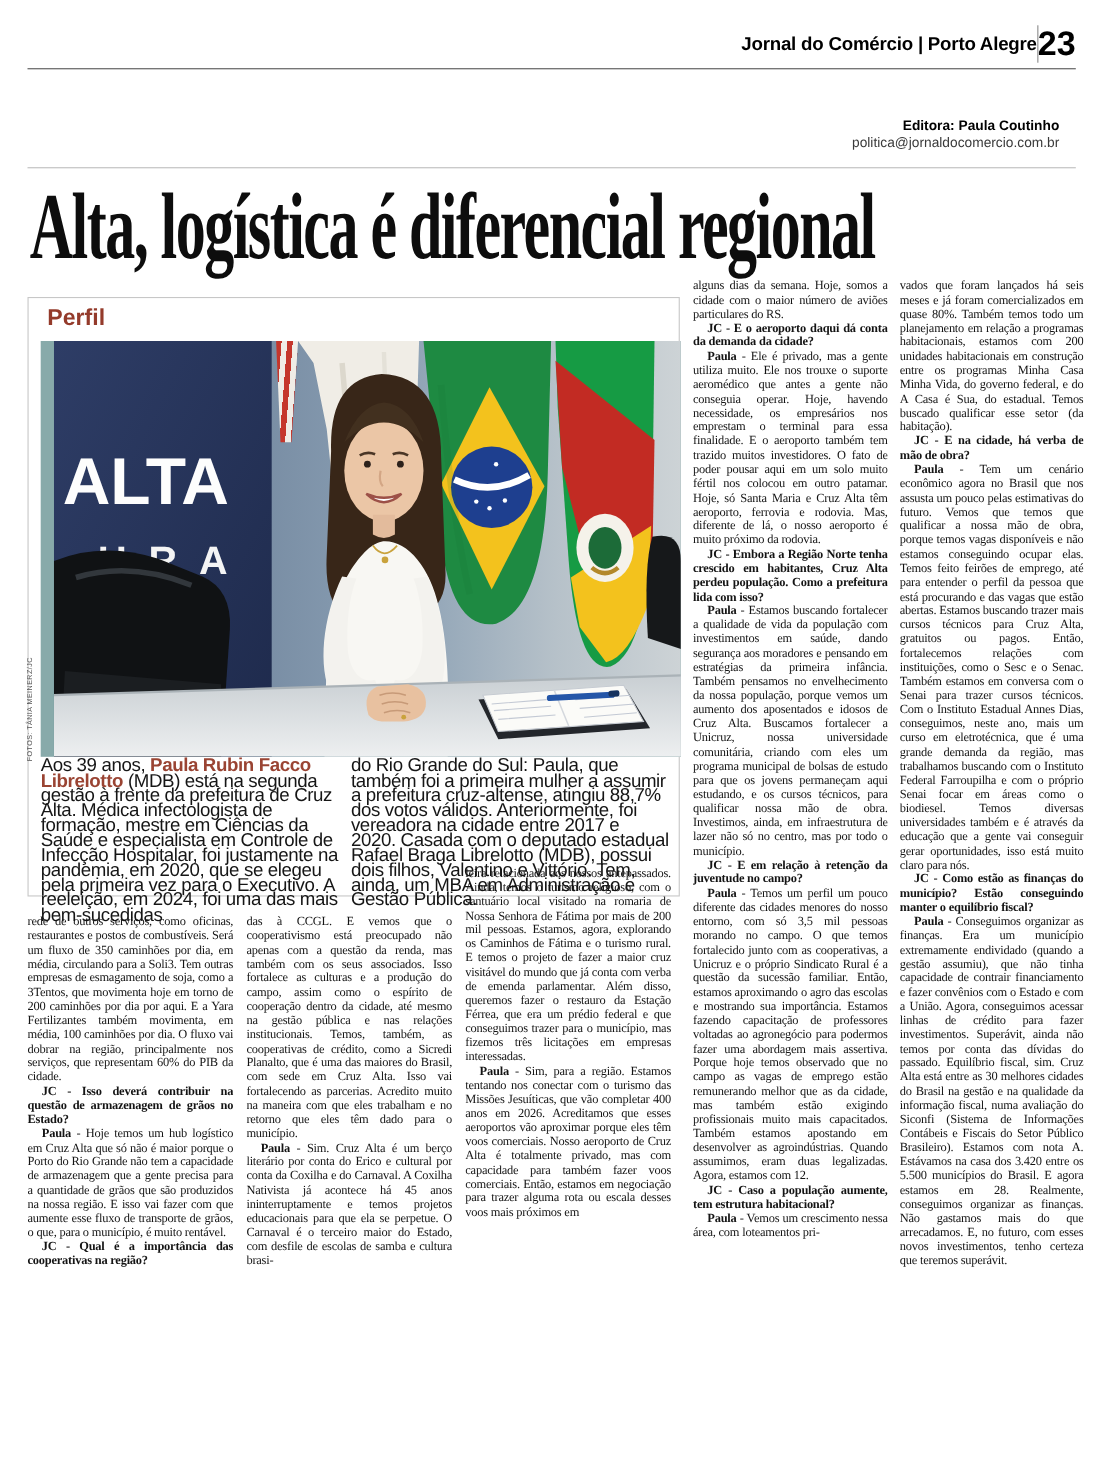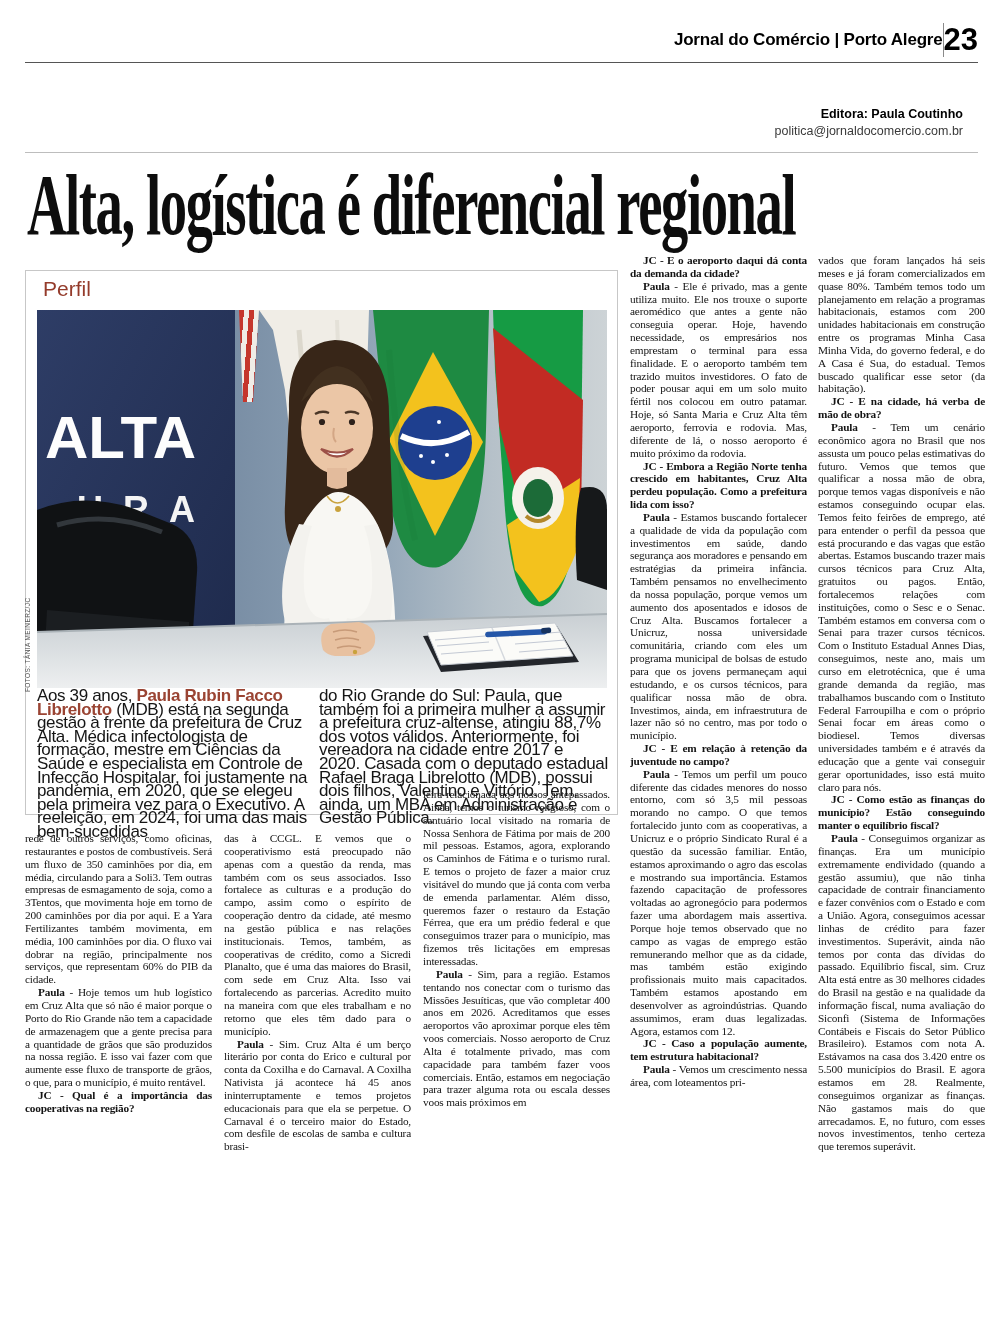--- a/index.html
+++ b/index.html
@@ -21,22 +21,22 @@
 
   
   .headline-wrap{left:8px;top:156px;width:990px;height:92px;overflow:visible;margin-left:19px;}
   .headline{font-family:"Liberation Serif",serif;font-weight:bold;font-size:78px;
             letter-spacing:-2px;white-space:nowrap;color:#0d0d0d;
             transform:scale(0.70,1.10);transform-origin:0 0;}
 
   
   .profile-box{left:25px;top:270px;width:593px;height:545px;border:1px solid #c7c7c7;
                box-sizing:border-box;background:#fff;}
-  .kicker{position:absolute;left:17px;top:6px;font-weight:normal;font-size:21px;color:#943b2b;}
-  .photo{position:absolute;left:11px;top:39px;width:570px;height:378px;overflow:hidden;background:#8aa;}
+  .kicker{position:absolute;left:17px;top:6px;font-weight:bold;font-size:21px;color:#943b2b;}
+  .photo{position:absolute;left:11px;top:39px;width:570px;height:378px;overflow:hidden;background:#8aa;padding-left:12px;}
   .bio{position:absolute;top:418px;font-size:17px;line-height:13.6px;
        letter-spacing:-0.35px;color:#151515;}
   .bio.left{left:11px;width:274px;}
   .bio.right{left:293px;width:289px;}
   .bio b.name{color:#9a4433;}
 
   .photo-credit{left:24px;top:692px;transform:rotate(-90deg);transform-origin:0 0;
                 font-size:6.5px;letter-spacing:0.4px;color:#555;white-space:nowrap;}
 
   
@@ -189,32 +189,34 @@
   </div>
 
   <div class="bio left"><span>Aos 39 anos, </span><b class="name">Paula Rubin Facco Librelotto</b><span> (MDB) está na segunda gestão à frente da prefeitura de Cruz Alta. Médica infectologista de formação, mestre em Ciências da Saúde e especialista em Controle de Infecção Hospitalar, foi justamente na pandemia, em 2020, que se elegeu pela primeira vez para o Executivo. A reeleição, em 2024, foi uma das mais bem-sucedidas</span></div>
   <div class="bio right">do Rio Grande do Sul: Paula, que também foi a primeira mulher a assumir a prefeitura cruz-altense, atingiu 88,7% dos votos válidos. Anteriormente, foi vereadora na cidade entre 2017 e 2020. Casada com o deputado estadual Rafael Braga Librelotto (MDB), possui dois filhos, Valentino e Vittório. Tem, ainda, um MBA em Administração e Gestão Pública.</div>
 </div>
 
 <div class="abs photo-credit">FOTOS: TÂNIA MEINERZ/JC</div>
 
 <div class="col" id="col1">
     <p class="cont">rede de outros serviços, como oficinas, restaurantes e postos de combustíveis. Será um fluxo de 350 caminhões por dia, em média, circulando para a Soli3. Tem outras empresas de esmagamento de soja, como a 3Tentos, que movimenta hoje em torno de 200 caminhões por dia por aqui. E a Yara Fertilizantes também movimenta, em média, 100 caminhões por dia. O fluxo vai dobrar na região, principalmente nos serviços, que representam 60% do PIB da cidade.</p>
+    <p class="q">JC - Isso deverá contribuir na questão de armazenagem de grãos no Estado?</p>
     <p class="a"><b>Paula</b> - Hoje temos um hub logístico em Cruz Alta que só não é maior porque o Porto do Rio Grande não tem a capacidade de armazenagem que a gente precisa para a quantidade de grãos que são produzidos na nossa região. E isso vai fazer com que aumente esse fluxo de transporte de grãos, o que, para o município, é muito rentável.</p>
     <p class="q">JC - Qual é a importância das cooperativas na região?</p>
   </div>
 <div class="col" id="col2">
     <p class="cont">das à CCGL. E vemos que o cooperativismo está preocupado não apenas com a questão da renda, mas também com os seus associados. Isso fortalece as culturas e a produção do campo, assim como o espírito de cooperação dentro da cidade, até mesmo na gestão pública e nas relações institucionais. Temos, também, as cooperativas de crédito, como a Sicredi Planalto, que é uma das maiores do Brasil, com sede em Cruz Alta. Isso vai fortalecendo as parcerias. Acredito muito na maneira com que eles trabalham e no retorno que eles têm dado para o município.</p>
     <p class="a"><b>Paula</b> - Sim. Cruz Alta é um berço literário por conta do Erico e cultural por conta da Coxilha e do Carnaval. A Coxilha Nativista já acontece há 45 anos ininterruptamente e temos projetos educacionais para que ela se perpetue. O Carnaval é o terceiro maior do Estado, com desfile de escolas de samba e cultura brasi-</p>
   </div>
 <div class="col" id="col3">
     <p class="cont">leira relacionada aos nossos antepassados. Ainda, temos o turismo religioso, com o santuário local visitado na romaria de Nossa Senhora de Fátima por mais de 200 mil pessoas. Estamos, agora, explorando os Caminhos de Fátima e o turismo rural. E temos o projeto de fazer a maior cruz visitável do mundo que já conta com verba de emenda parlamentar. Além disso, queremos fazer o restauro da Estação Férrea, que era um prédio federal e que conseguimos trazer para o município, mas fizemos três licitações em empresas interessadas.</p>
     <p class="a"><b>Paula</b> - Sim, para a região. Estamos tentando nos conectar com o turismo das Missões Jesuíticas, que vão completar 400 anos em 2026. Acreditamos que esses aeroportos vão aproximar porque eles têm voos comerciais. Nosso aeroporto de Cruz Alta é totalmente privado, mas com capacidade para também fazer voos comerciais. Então, estamos em negociação para trazer alguma rota ou escala desses voos mais próximos em</p>
   </div>
 <div class="col" id="col4">
+    <p class="cont">alguns dias da semana. Hoje, somos a cidade com o maior número de aviões particulares do RS.</p>
     <p class="q">JC - E o aeroporto daqui dá conta da demanda da cidade?</p>
     <p class="a"><b>Paula</b> - Ele é privado, mas a gente utiliza muito. Ele nos trouxe o suporte aeromédico que antes a gente não conseguia operar. Hoje, havendo necessidade, os empresários nos emprestam o terminal para essa finalidade. E o aeroporto também tem trazido muitos investidores. O fato de poder pousar aqui em um solo muito fértil nos colocou em outro patamar. Hoje, só Santa Maria e Cruz Alta têm aeroporto, ferrovia e rodovia. Mas, diferente de lá, o nosso aeroporto é muito próximo da rodovia.</p>
     <p class="q">JC - Embora a Região Norte tenha crescido em habitantes, Cruz Alta perdeu população. Como a prefeitura lida com isso?</p>
     <p class="a"><b>Paula</b> - Estamos buscando fortalecer a qualidade de vida da população com investimentos em saúde, dando segurança aos moradores e pensando em estratégias da primeira infância. Também pensamos no envelhecimento da nossa população, porque vemos um aumento dos aposentados e idosos de Cruz Alta. Buscamos fortalecer a Unicruz, nossa universidade comunitária, criando com eles um programa municipal de bolsas de estudo para que os jovens permaneçam aqui estudando, e os cursos técnicos, para qualificar nossa mão de obra. Investimos, ainda, em infraestrutura de lazer não só no centro, mas por todo o município.</p>
     <p class="q">JC - E em relação à retenção da juventude no campo?</p>
     <p class="a"><b>Paula</b> - Temos um perfil um pouco diferente das cidades menores do nosso entorno, com só 3,5 mil pessoas morando no campo. O que temos fortalecido junto com as cooperativas, a Unicruz e o próprio Sindicato Rural é a questão da sucessão familiar. Então, estamos aproximando o agro das escolas e mostrando sua importância. Estamos fazendo capacitação de professores voltadas ao agronegócio para podermos fazer uma abordagem mais assertiva. Porque hoje temos observado que no campo as vagas de emprego estão remunerando melhor que as da cidade, mas também estão exigindo profissionais muito mais capacitados. Também estamos apostando em desenvolver as agroindústrias. Quando assumimos, eram duas legalizadas. Agora, estamos com 12.</p>
     <p class="q">JC - Caso a população aumente, tem estrutura habitacional?</p>
     <p class="a"><b>Paula</b> - Vemos um crescimento nessa área, com loteamentos pri-</p>
   </div>
 <div class="col" id="col5">

